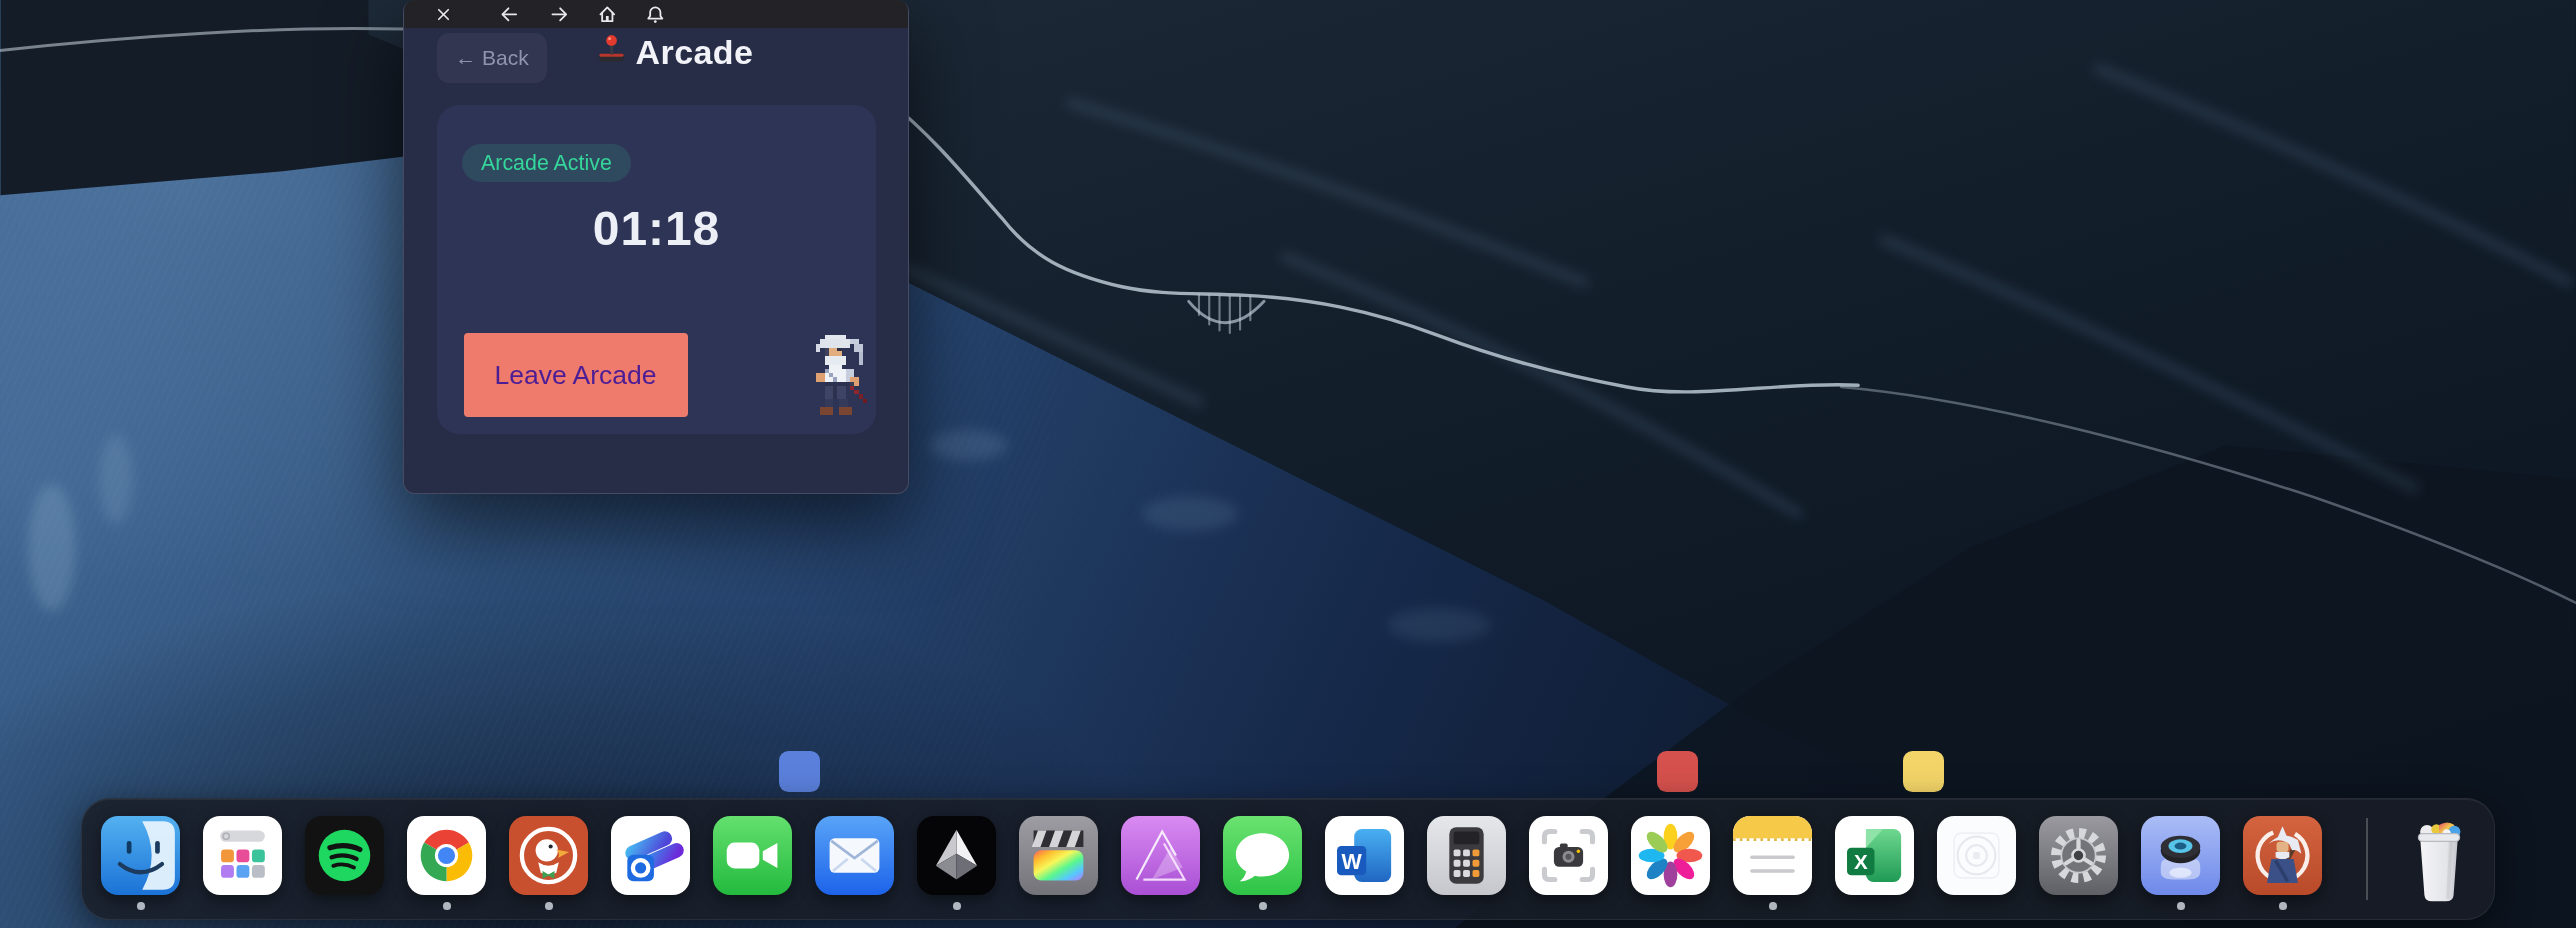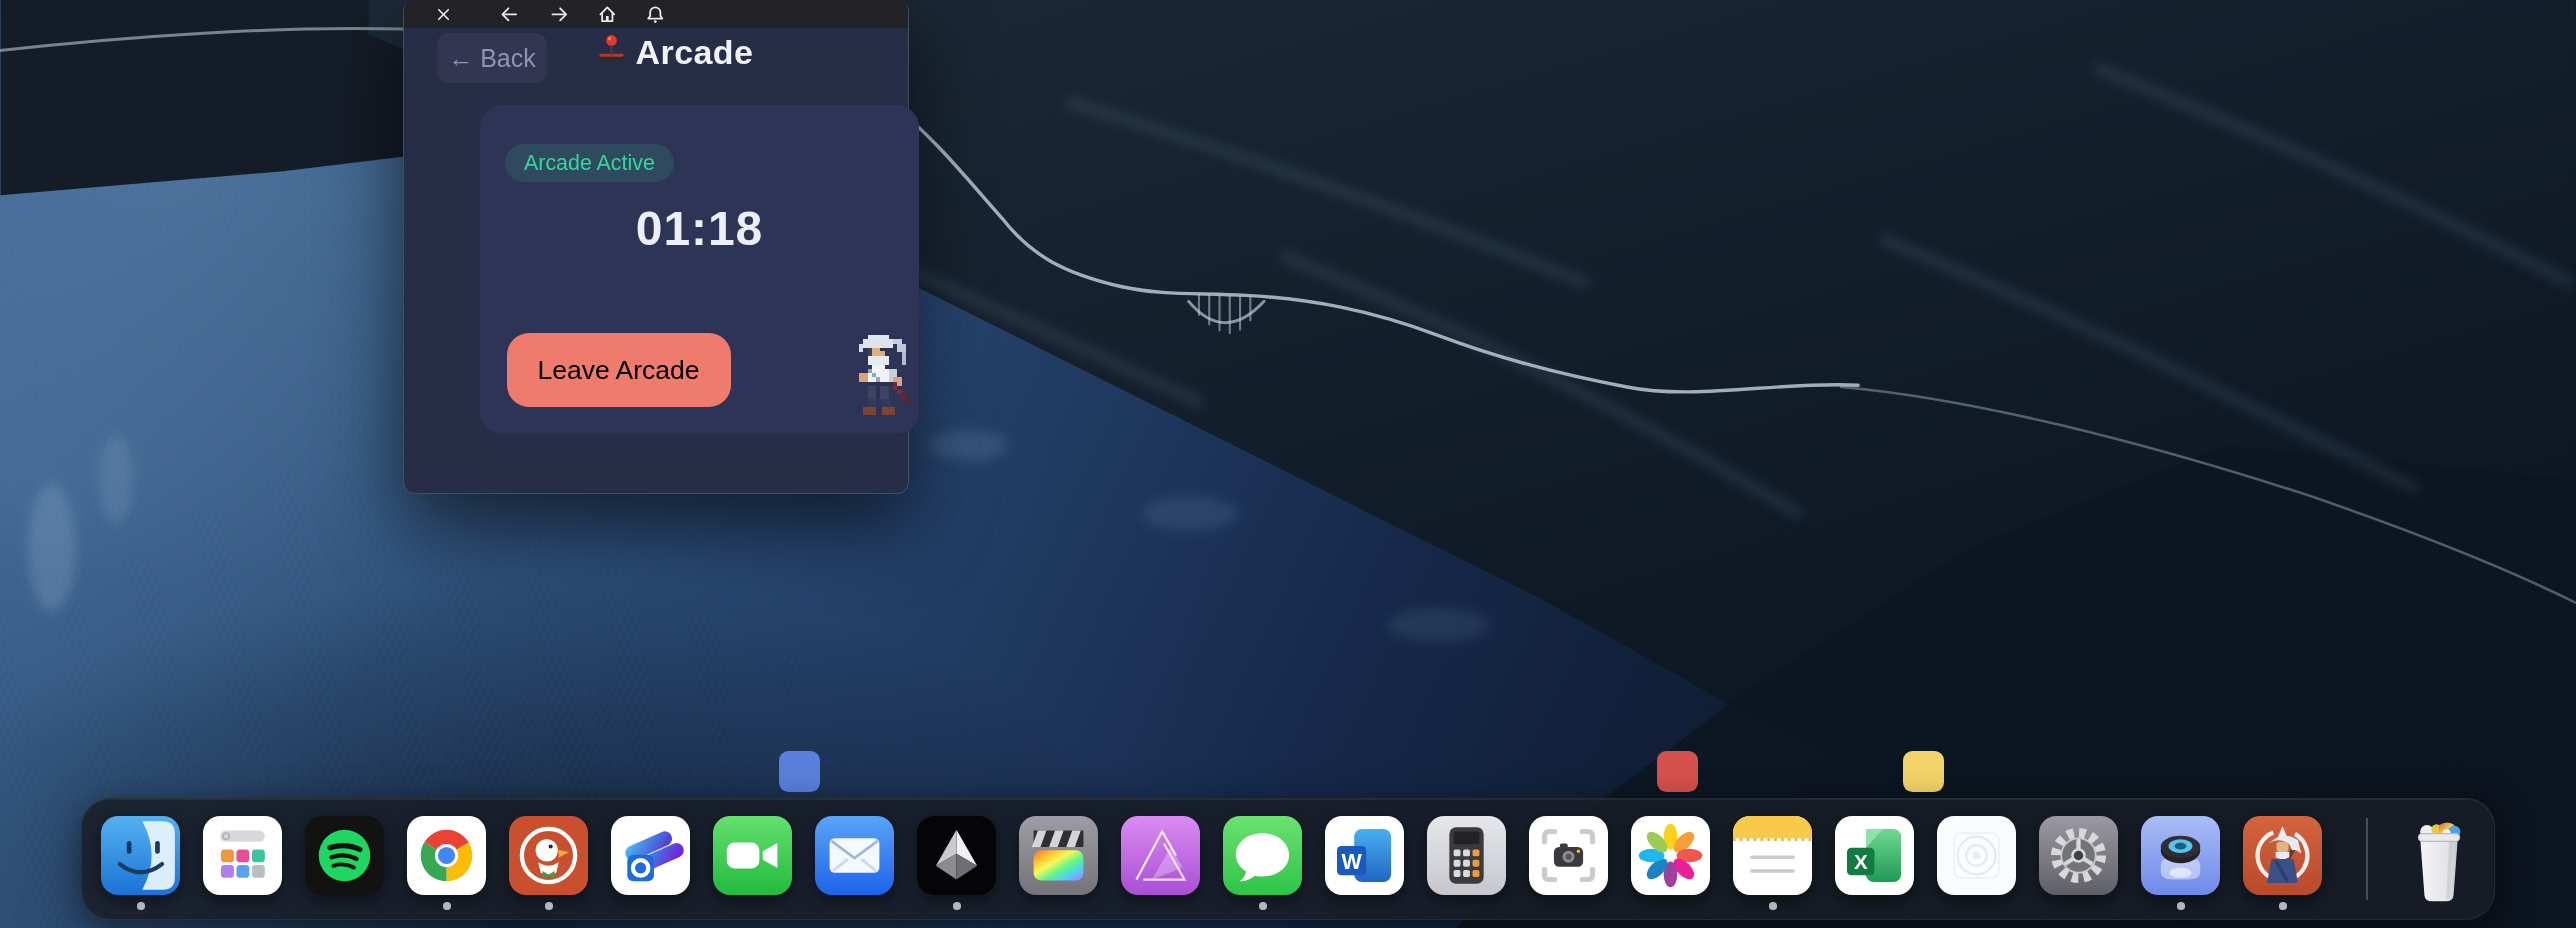--- a/index.html
+++ b/index.html
@@ -25,31 +25,31 @@
   
   .arcade-window{position:absolute;left:403px;top:0;width:504px;height:493px;
     background:#272c47;border:0.9px solid rgba(255,255,255,.15);border-top:none;
     border-radius:12px;box-shadow:0 29px 77px rgba(0,0,0,.6);}
   .titlebar{position:absolute;left:0;top:0;right:0;height:28px;background:#232327;
     border-radius:10.3px 10.3px 0 0;}
   .tb-btn{position:absolute;top:1.7px;width:26px;height:26px;display:flex;align-items:center;justify-content:center;}
   .tb-btn svg{stroke:#e9e9ec;fill:none;stroke-width:2.1;stroke-linecap:round;stroke-linejoin:round;}
   .back-pill{position:absolute;left:33px;top:33px;width:110px;height:50px;border-radius:12px;
     background:rgba(255,255,255,.05);display:flex;align-items:center;justify-content:center;
-    color:#8f94b1;font-size:25px;}
+    color:#8f94b1;font-size:21px;}
   .app-title-row{position:absolute;left:192px;top:33px;height:50px;display:flex;align-items:flex-start;gap:8.6px;}
   .app-title{color:#f2f3f8;font-size:34px;font-weight:800;letter-spacing:0.4px;}
-  .card{position:absolute;left:33px;top:105px;width:439px;height:329px;border-radius:22px;background:#2e3456;margin-left:43px;}
+  .card{position:absolute;left:33px;top:105px;width:439px;height:329px;border-radius:22px;background:#2e3456;}
   .badge{position:absolute;left:25px;top:39px;height:38px;padding:0 19px;border-radius:19px;
     background:rgba(53,214,155,.13);color:#35d69b;font-size:21.4px;display:flex;align-items:center;}
   .timer{position:absolute;left:0;right:0;top:96px;text-align:center;color:#edeff6;
     font-size:48px;font-weight:bold;letter-spacing:0.9px;}
   .level{position:absolute;left:0;right:0;top:163px;text-align:center;color:#c3c7db;font-size:25px;}
-  .leave-btn{position:absolute;left:26.5px;top:228px;width:224px;height:74px;border:none;border-radius:22px;
-    background:#ee7b6c;color:#000000;font-size:26.5px;font-family:inherit;cursor:pointer;}
+  .leave-btn{position:absolute;left:26.5px;top:228px;width:224px;height:84px;border:none;border-radius:4px;
+    background:#ee7b6c;color:#4c1d95;font-size:26.5px;font-family:inherit;cursor:pointer;}
   .sprite{position:absolute;left:375px;top:230px;width:55px;height:89px;}
   
   .marker{position:absolute;width:41px;height:41px;border-radius:9.4px;top:751px;}
   
   .dock{position:absolute;left:81px;top:798px;width:2412px;height:120px;border-radius:29px;
     background:rgba(24,29,38,.86);border:0.9px solid rgba(255,255,255,.07);
     box-shadow:inset 0 0.9px 0 rgba(255,255,255,.06), 0 8.6px 34px rgba(0,0,0,.5);}
   .dock-item{position:absolute;top:17px;left:calc(19px + var(--i)*102px);width:79px;height:94px;}
   .app-icon{width:79px;height:79px;filter:drop-shadow(0 5.1px 7.7px rgba(0,0,0,.45));}
   .dot{display:none;position:absolute;left:36px;top:86px;width:7.7px;height:7.7px;border-radius:50%;

